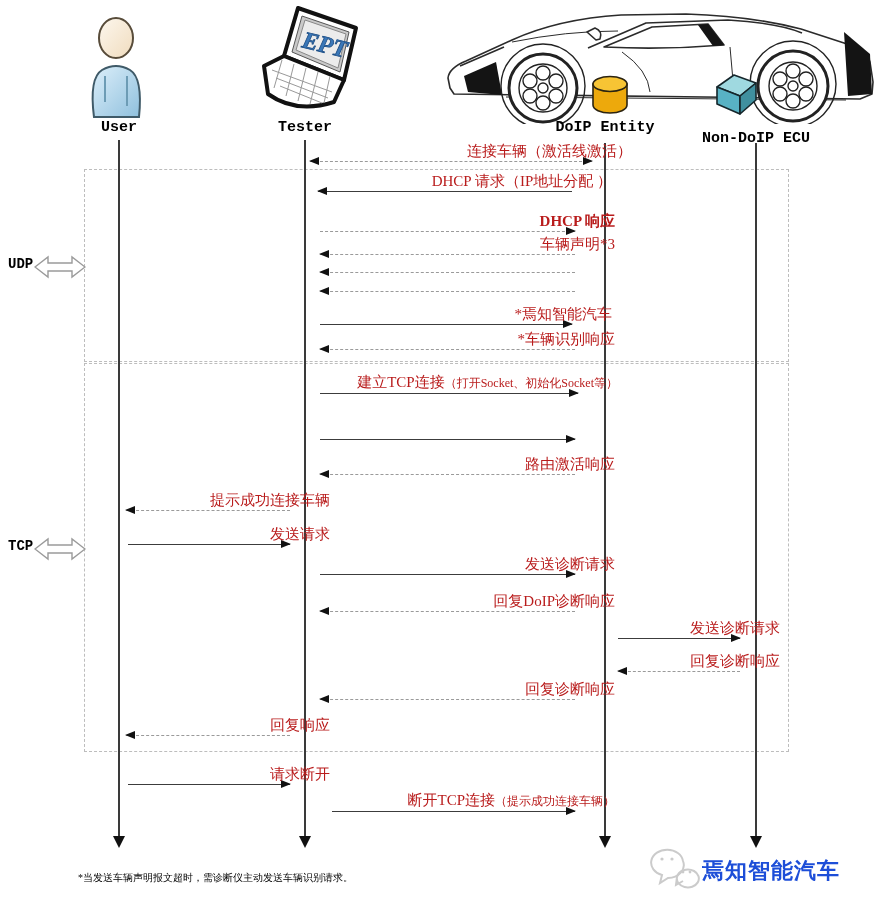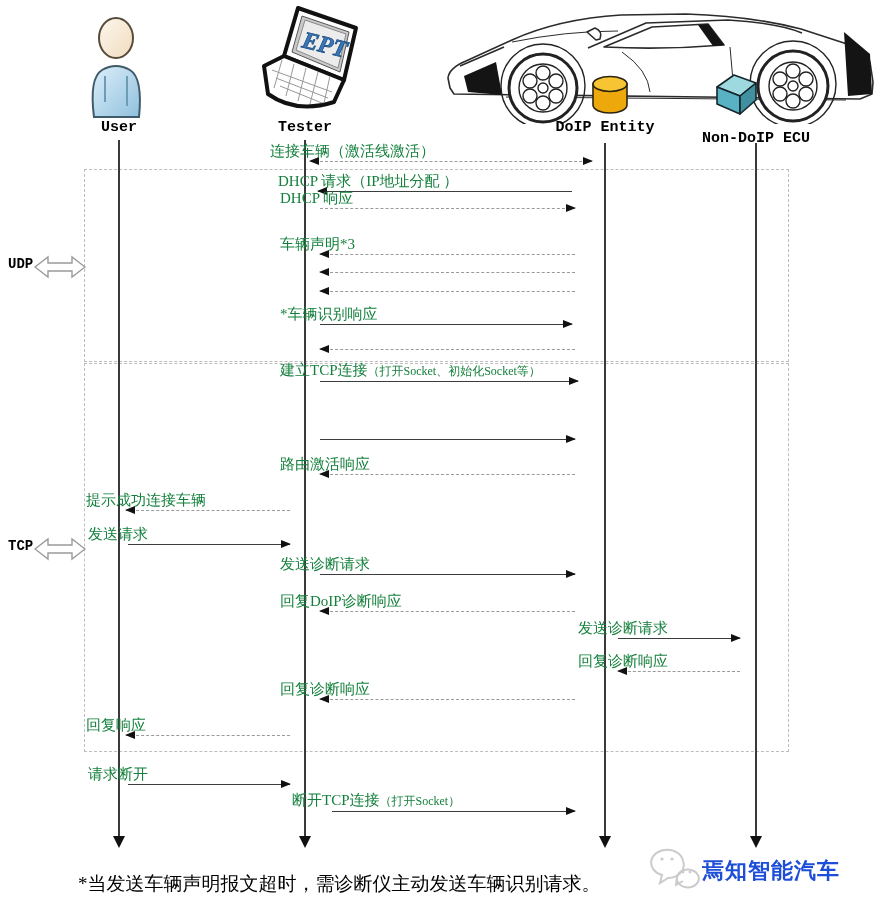--- a/index.html
+++ b/index.html
@@ -26,26 +26,26 @@
   .scope-arrow{position:absolute;left:34px;}
 
   
   .msg{position:absolute;height:24px;}
   .msg .line{position:absolute;left:0;right:0;top:21px;border-top:1px solid #3c3c3c;}
   .msg .line.dashed{border-top:1px dashed #9a9a9a;}
   .msg .ah{position:absolute;top:17px;width:0;height:0;
            border-top:4px solid transparent;border-bottom:4px solid transparent;}
   .msg .ah.r{right:-1px;border-left:10px solid #111;}
   .msg .ah.l{left:-1px;border-right:10px solid #111;}
-  .msg .lbl{position:absolute;left:-40px;right:-40px;bottom:5px;text-align:left;
-            font-size:15px;color:#15803d;white-space:nowrap;line-height:16px;}
+  .msg .lbl{position:absolute;left:-40px;right:-40px;bottom:5px;text-align:right;
+            font-size:15px;color:#b91c1c;white-space:nowrap;line-height:16px;}
   .msg .lbl .small{font-size:12px;}
 
   
-  .note{position:absolute;left:78px;top:871px;font-size:19px;color:#000;white-space:nowrap;}
+  .note{position:absolute;left:78px;top:871px;font-size:10px;color:#000;white-space:nowrap;}
   .watermark{position:absolute;left:702px;top:856px;font-size:22px;font-weight:bold;
              color:#1d4ed8;letter-spacing:1px;white-space:nowrap;}
 </style>
 </head>
 <body>
 
 <div id="canvas">
 
   <svg class="abs" style="left:85px;top:14px" width="62" height="106" viewBox="0 0 62 106">
     <defs>
@@ -177,48 +177,49 @@
       <div class="line dashed"></div>
       <div class="ah r"></div>
       <div class="ah l"></div>
       <div class="lbl"><span>连接车辆（激活线激活）</span></div>
     </div>
     <div class="msg" style="left: 318px; top: 170px; width: 254px;">
       <div class="line"></div>
       <div class="ah l"></div>
       <div class="lbl"><span>DHCP 请求（IP地址分配 ）</span></div>
     </div>
-    <div class="msg" style="left: 320px; top: 187px; width: 255px;">
+    <div class="msg" style="left: 320px; top: 210px; width: 255px; font-weight: bold;">
       <div class="line dashed"></div>
       <div class="ah r"></div>
       <div class="lbl"><span>DHCP 响应</span></div>
     </div>
     <div class="msg" style="left: 320px; top: 233px; width: 255px;">
       <div class="line dashed"></div>
       <div class="ah l"></div>
       <div class="lbl"><span>车辆声明*3</span></div>
     </div>
     <div class="msg" style="left: 320px; top: 251px; width: 255px;">
       <div class="line dashed"></div>
       <div class="ah l"></div>
     </div>
     <div class="msg" style="left: 320px; top: 270px; width: 255px;">
       <div class="line dashed"></div>
       <div class="ah l"></div>
     </div>
     <div class="msg" style="left: 320px; top: 303px; width: 252px;">
       <div class="line"></div>
       <div class="ah r"></div>
+      <div class="lbl"><span>*焉知智能汽车</span></div>
+    </div>
+    <div class="msg" style="left: 320px; top: 328px; width: 255px;">
+      <div class="line dashed"></div>
+      <div class="ah l"></div>
       <div class="lbl"><span>*车辆识别响应</span></div>
     </div>
-    <div class="msg" style="left: 320px; top: 328px; width: 255px;">
-      <div class="line dashed"></div>
-      <div class="ah l"></div>
-    </div>
-    <div class="msg" style="left: 320px; top: 360px; width: 258px;">
+    <div class="msg" style="left: 320px; top: 372px; width: 258px;">
       <div class="line"></div>
       <div class="ah r"></div>
       <div class="lbl"><span>建立TCP连接</span><span class="small">（打开Socket、初始化Socket等）</span></div>
     </div>
     <div class="msg" style="left: 320px; top: 418px; width: 255px;">
       <div class="line"></div>
       <div class="ah r"></div>
     </div>
     <div class="msg" style="left: 126px; top: 489px; width: 164px;">
       <div class="line dashed"></div>
@@ -266,15 +267,15 @@
       <div class="lbl"><span>请求断开</span></div>
     </div>
     <div class="msg" style="left: 126px; top: 714px; width: 164px;">
       <div class="line dashed"></div>
       <div class="ah l"></div>
       <div class="lbl"><span>回复响应</span></div>
     </div>
     <div class="msg" style="left: 332px; top: 790px; width: 243px;">
       <div class="line"></div>
       <div class="ah r"></div>
-      <div class="lbl"><span>断开TCP连接</span><span class="small">（打开Socket）</span></div>
+      <div class="lbl"><span>断开TCP连接</span><span class="small">（提示成功连接车辆）</span></div>
     </div>
   </div>
 
 </body></html>

